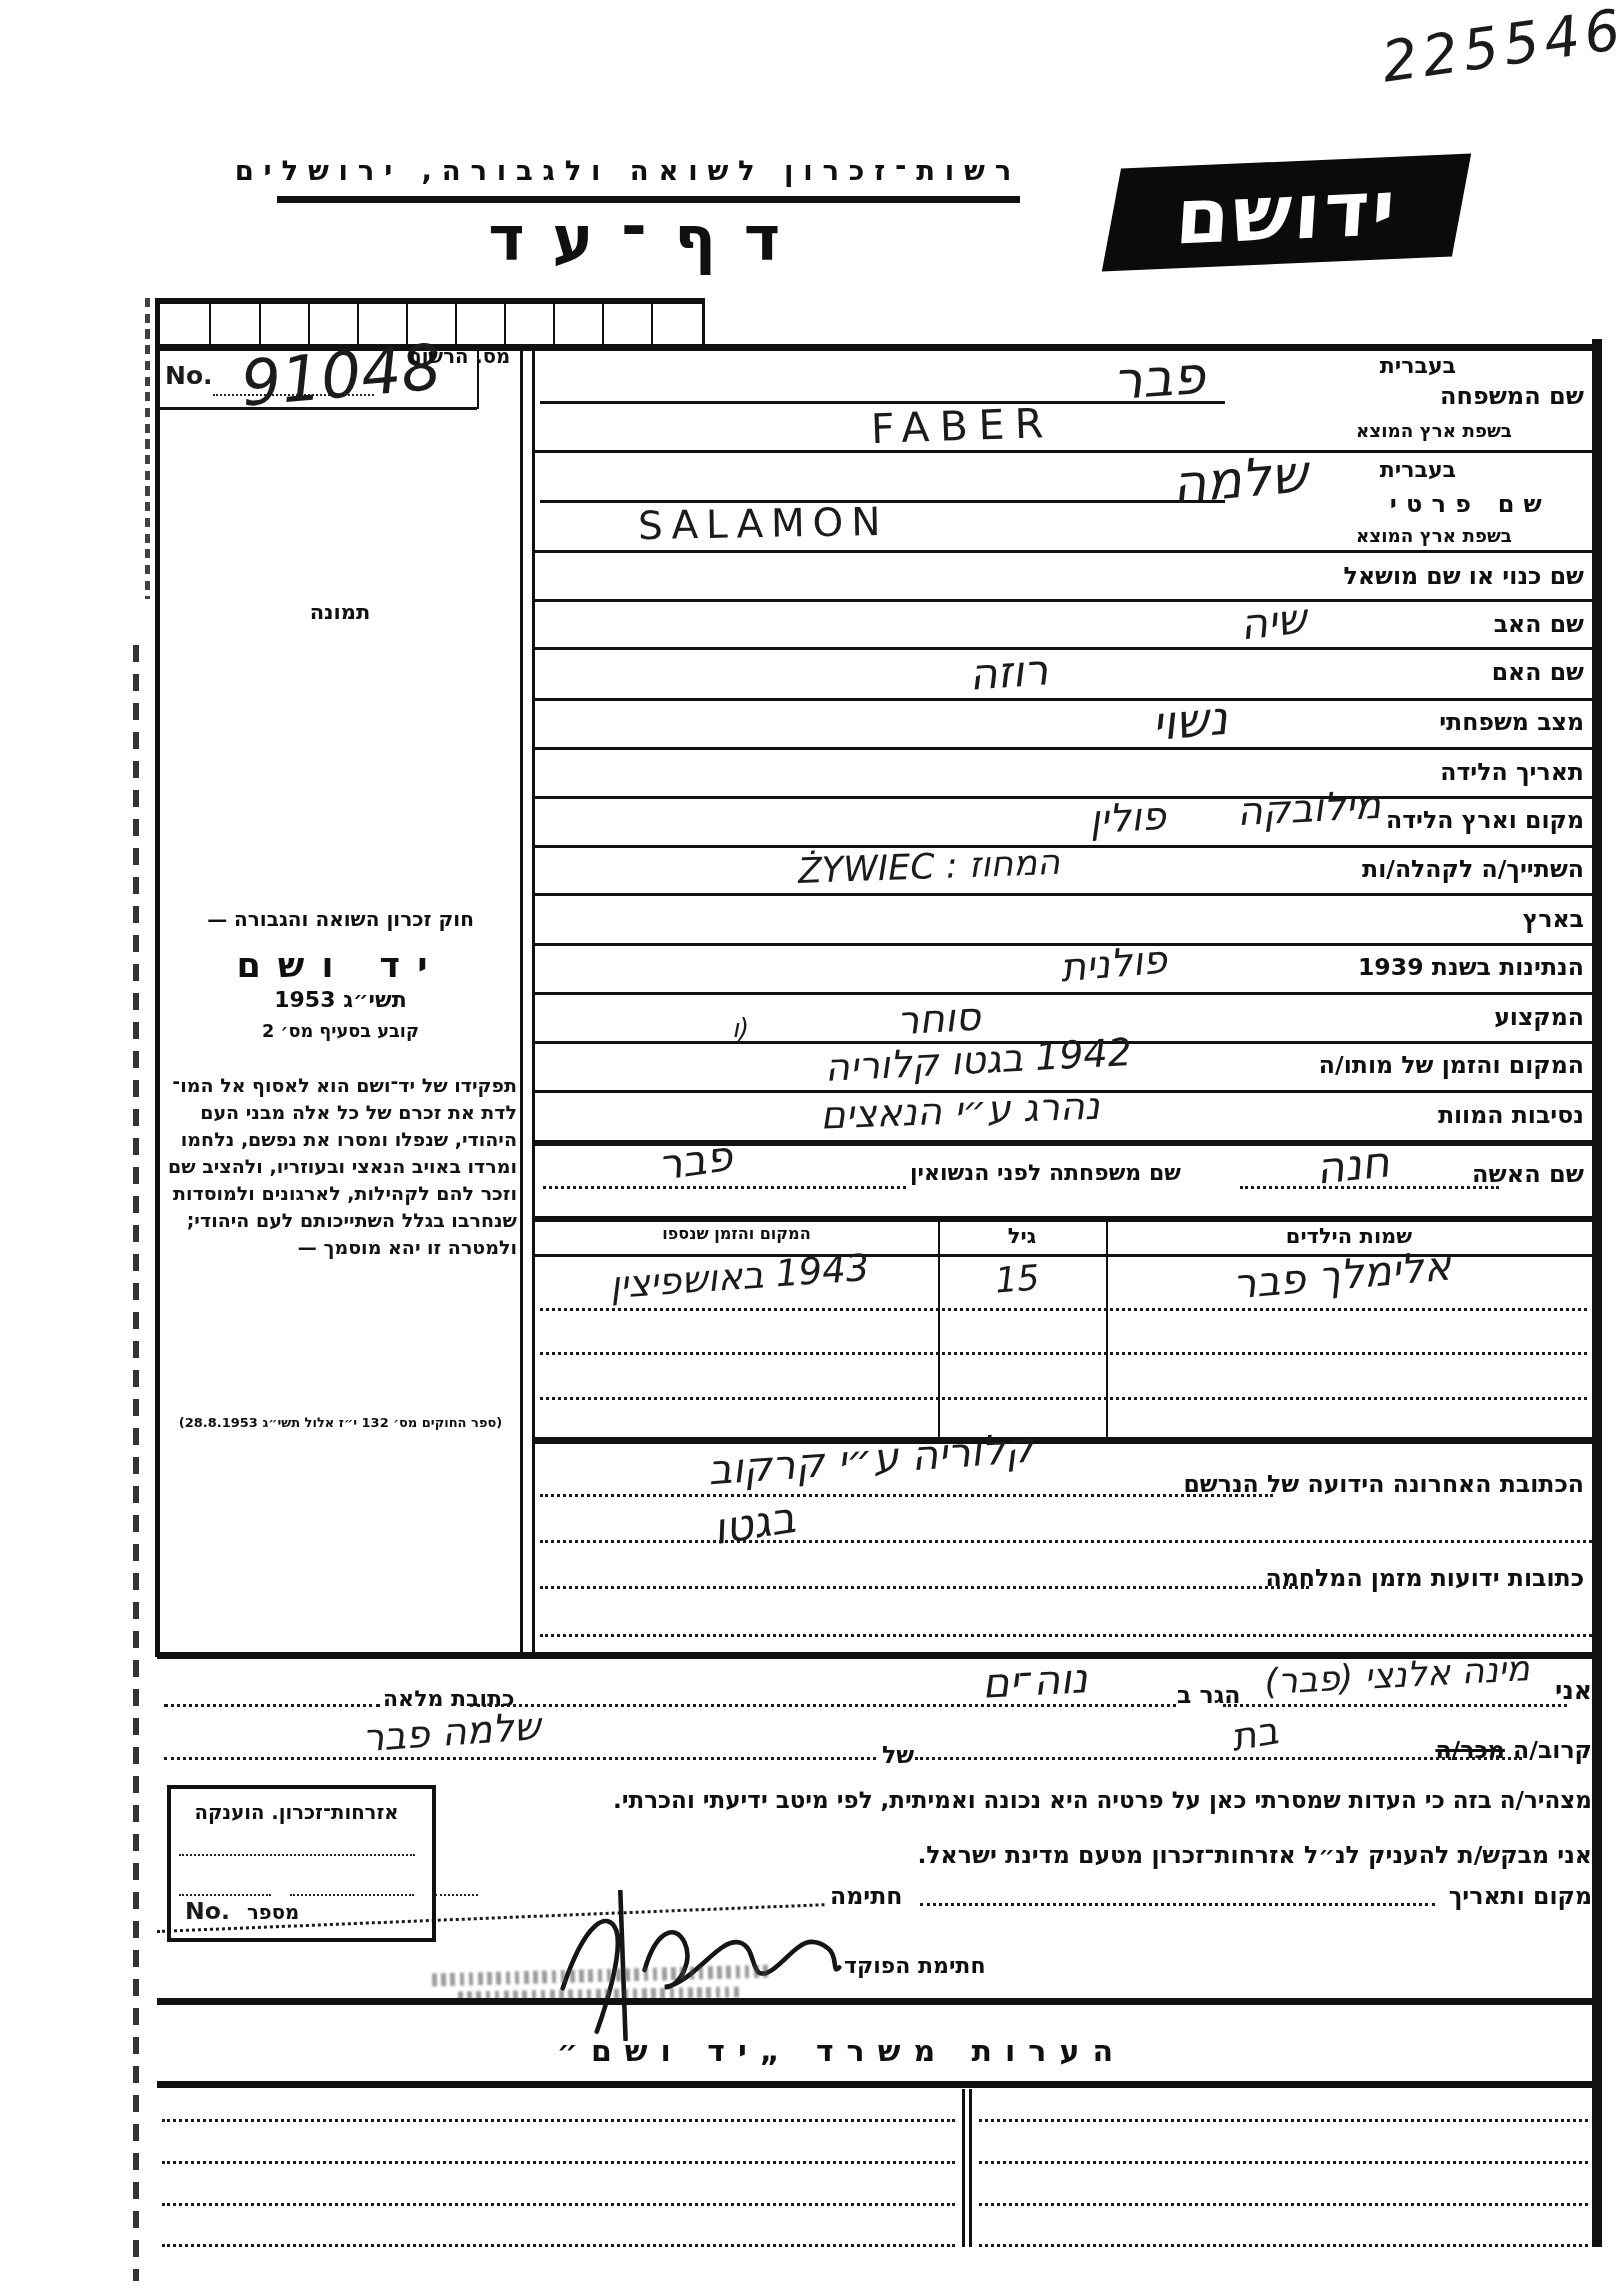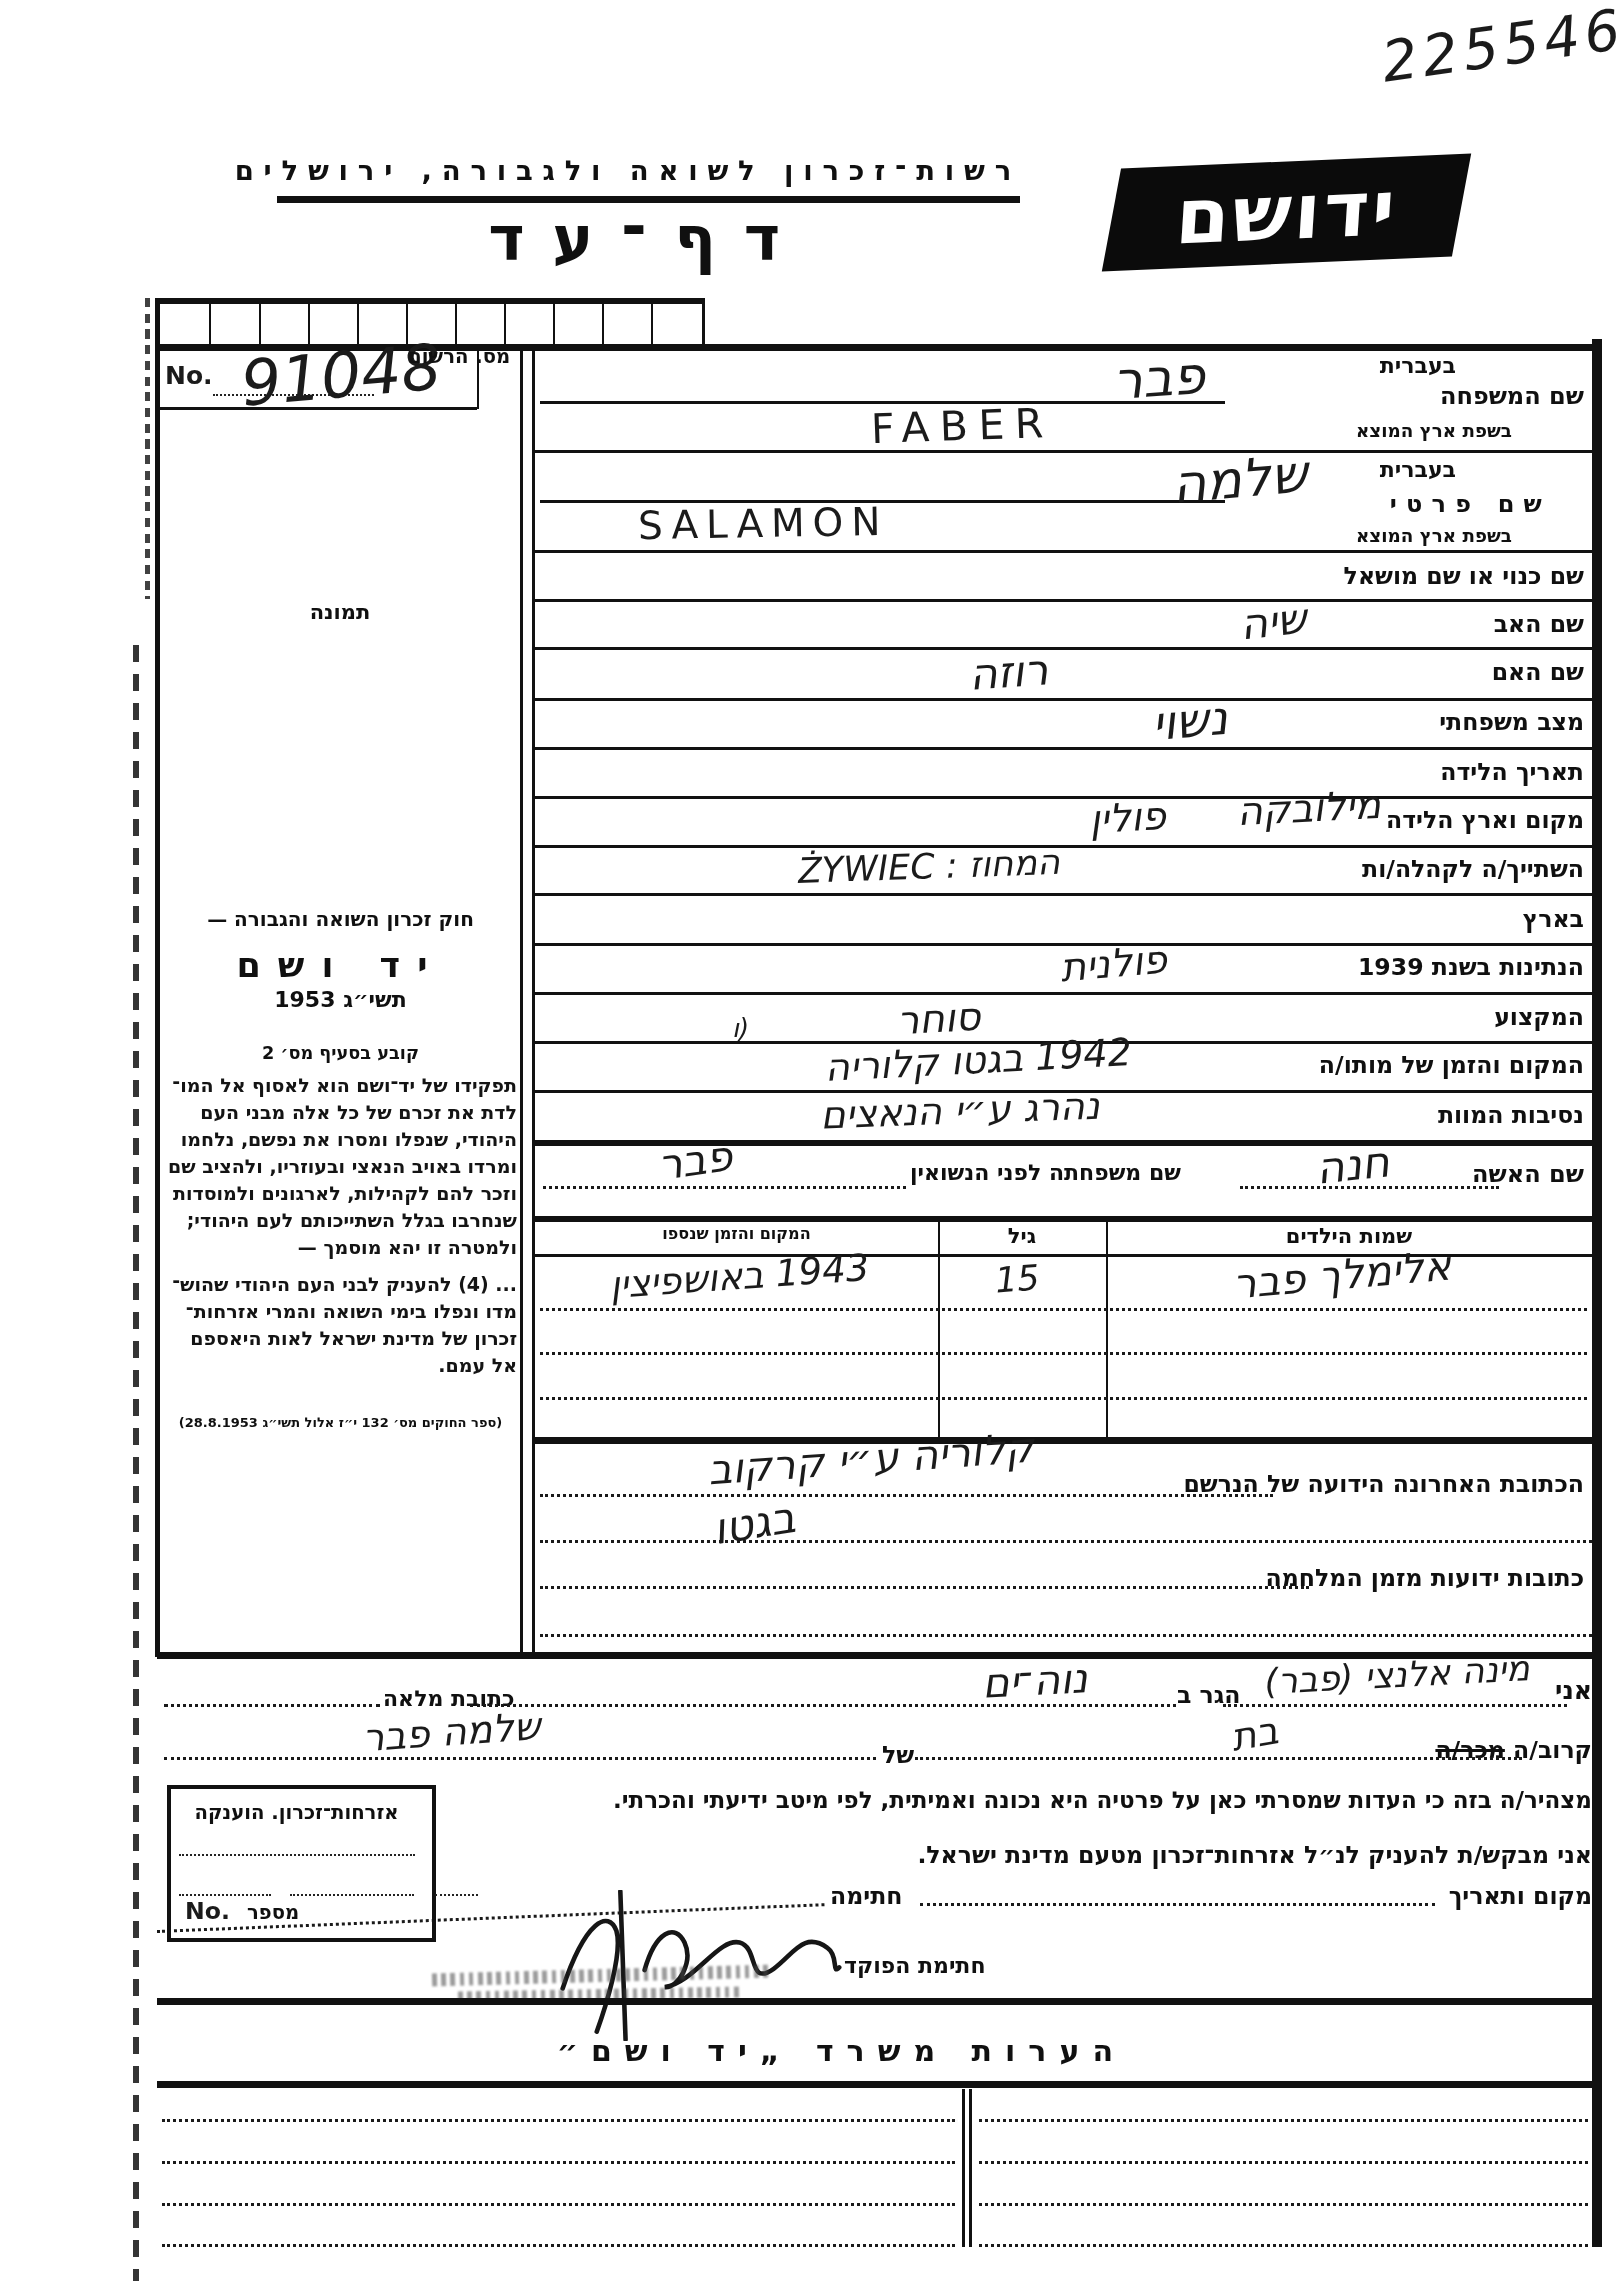--- a/index.html
+++ b/index.html
@@ -64,35 +64,29 @@
   <div class="hw" style="left:241px;top:339px;font-size:63px;transform:rotate(-5deg);direction:ltr;">91048</div>
   <div class="t" style="left:376px;top:345px;font-size:19.6px;margin-left:32px;">מס. הרשום</div>
   <div class="ln" style="left:160px;top:407px;width:317px;height:2.6px;"></div>
   <div class="ln" style="left:477px;top:344px;width:2px;height:65px;"></div>
 
   <div class="t tc" style="left:160px;top:600px;width:360px;font-size:21px;">תמונה</div>
 
   <div class="t tc" style="left:164px;top:907px;width:353px;font-size:20px;">חוק זכרון השואה והגבורה —</div>
   <div class="t tc" style="left:164px;top:945px;width:353px;font-size:35px;letter-spacing:17px;">יד ושם</div>
   <div class="t tc" style="left:164px;top:987px;width:353px;font-size:22px;">תשי״ג 1953</div>
-  <div class="t tc" style="left:164px;top:1021px;width:353px;font-size:17.7px;margin-top:22px;">קובע בסעיף מס׳ 2</div>
+  <div class="t tc" style="left:164px;top:1021px;width:353px;font-size:17.7px;">קובע בסעיף מס׳ 2</div>
   <div class="abs" style="left:165px;top:1072px;width:352px;">
     <div class="lawline">תפקידו של יד־ושם הוא לאסוף אל המו־</div>
     <div class="lawline">לדת את זכרם של כל אלה מבני העם</div>
     <div class="lawline">היהודי, שנפלו ומסרו את נפשם, נלחמו</div>
     <div class="lawline">ומרדו באויב הנאצי ובעוזריו, ולהציב שם</div>
     <div class="lawline">וזכר להם לקהילות, לארגונים ולמוסדות</div>
     <div class="lawline">שנחרבו בגלל השתייכותם לעם היהודי;</div>
     <div class="lawline">ולמטרה זו יהא מוסמך —</div>
-  </div>
-  <div class="abs" style="left:165px;top:1271px;width:352px;">
-    <div class="lawline">... (4) להעניק לבני העם היהודי שהוש־</div>
-    <div class="lawline">מדו ונפלו בימי השואה והמרי אזרחות־</div>
-    <div class="lawline">זכרון של מדינת ישראל לאות היאספם</div>
-    <div class="lawline">אל עמם.</div>
   </div>
   <div class="t tc" style="left:157px;top:1415px;width:367px;font-size:13px;">(ספר החוקים מס׳ 132 י״ז אלול תשי״ג 28.8.1953)</div>
 
   <div class="ln" style="left:535px;top:450px;width:1057px;height:2.6px;"></div>
   <div class="ln" style="left:535px;top:550px;width:1057px;height:2.6px;"></div>
   <div class="ln" style="left:535px;top:599px;width:1057px;height:2.6px;"></div>
   <div class="ln" style="left:535px;top:647px;width:1057px;height:2.6px;"></div>
   <div class="ln" style="left:535px;top:698px;width:1057px;height:2.6px;"></div>
   <div class="ln" style="left:535px;top:747px;width:1057px;height:2.6px;"></div>
   <div class="ln" style="left:535px;top:796px;width:1057px;height:2.6px;"></div>

